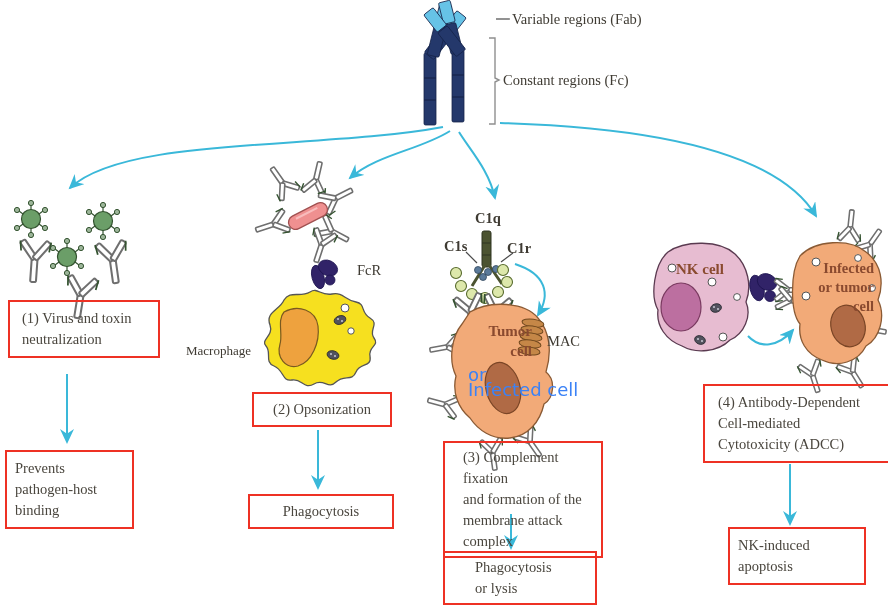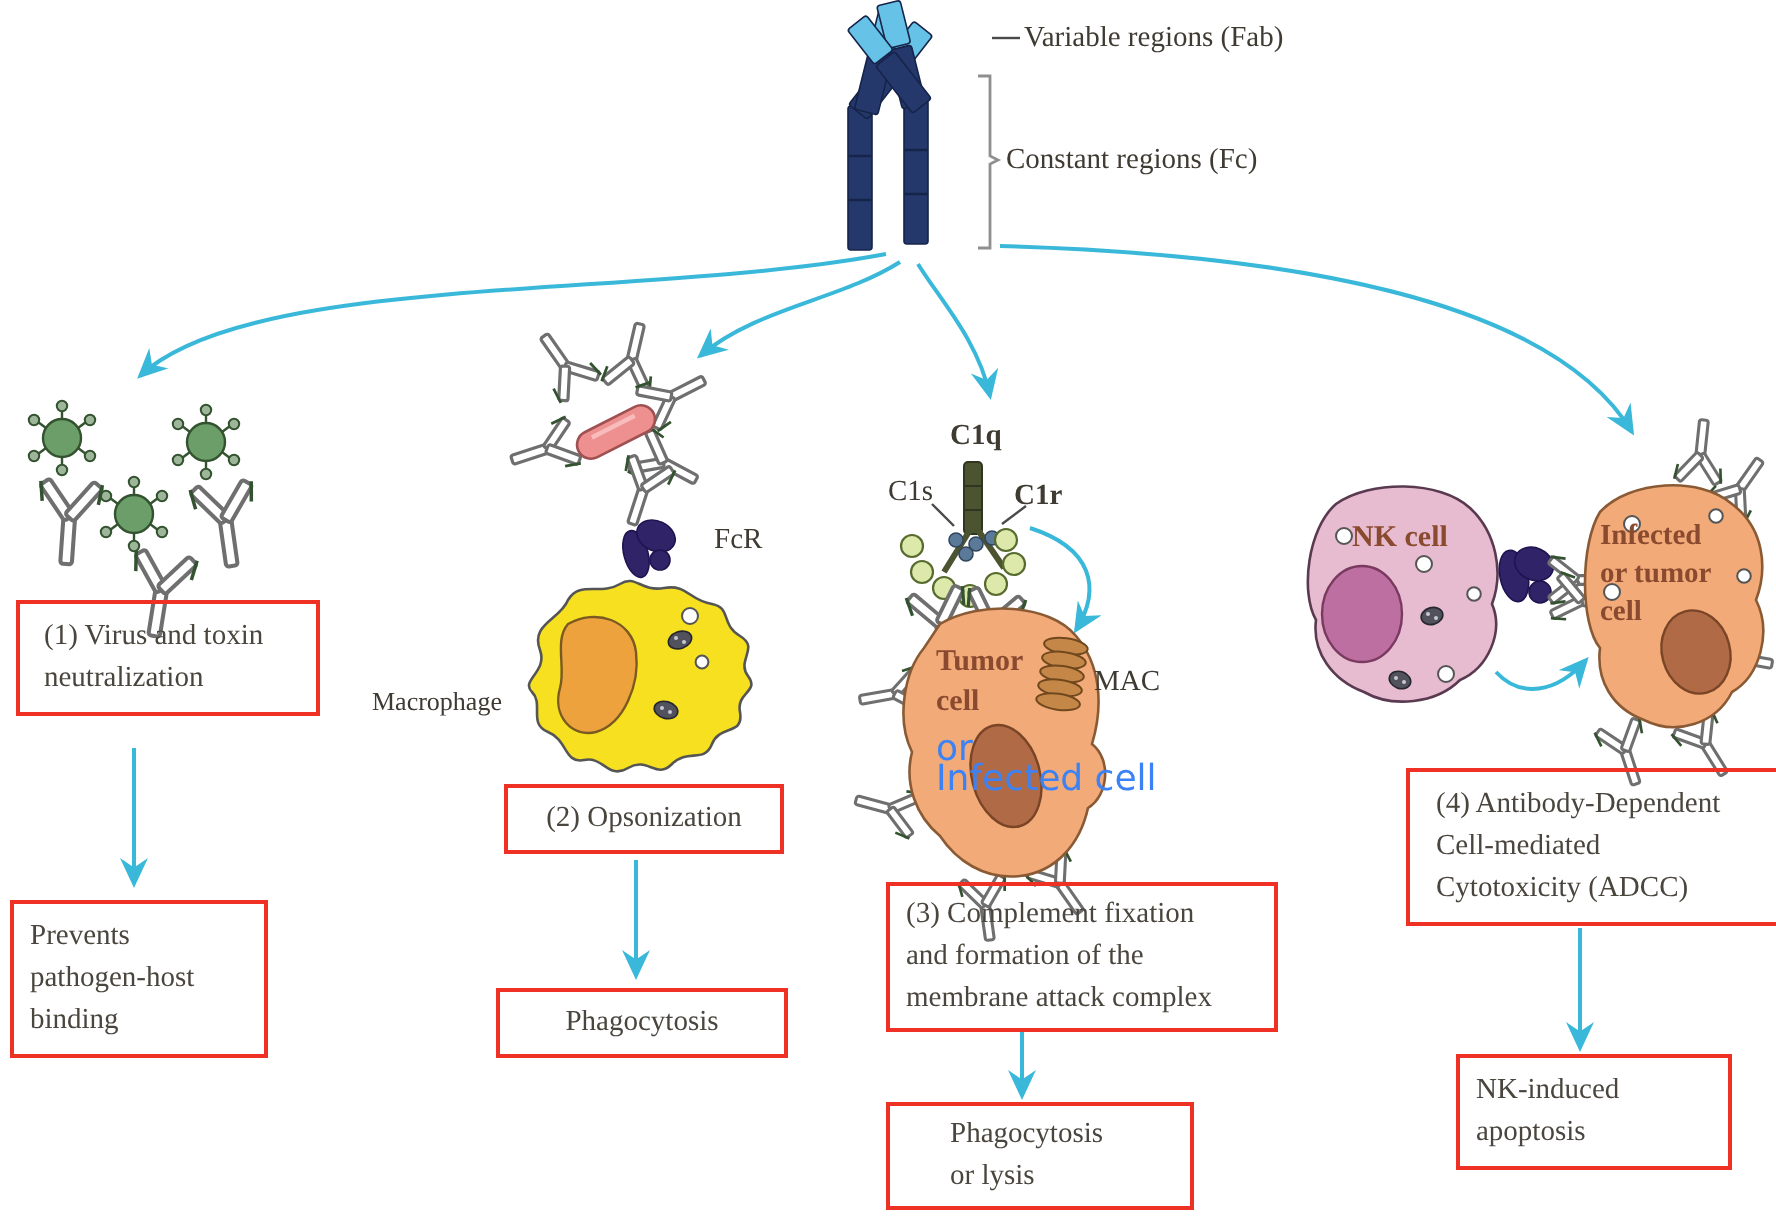--- a/index.html
+++ b/index.html
@@ -1,21 +1,21 @@
 <!DOCTYPE html>
 <html style="--arrow: #3ab8d9; --box-border: #ee3124; --box-text: #4a463e; --label-dark: #3f3b33; --cell-label: #8a4a2f; --navy: #24386b; --navy-dark: #16244a; --light-blue: #66c3e7; --outline-gray: #6f6f6f; --virus-green: #6b9e68; --virus-dark: #33522f; --bacterium-pink: #ef9090; --macrophage-yellow: #f6e01f; --macrophage-nucleus: #eea23e; --receptor-purple: #312368; --cell-orange: #f2aa78; --cell-nucleus: #b06a45; --nk-pink: #e7bcd1; --nk-nucleus: #bc6fa0; --mac-brown: #c58747;"><head>
 <meta charset="utf-8">
 <style>
   html,body{margin:0;padding:0;}
   body{width:888px;height:612px;position:relative;background:#fff;
        font-family:"Liberation Serif", serif;overflow:hidden;}
   #art{position:absolute;left:0;top:0;}
   .lbl{position:absolute;color:var(--label-dark);font-size:14.5px;white-space:nowrap;}
   .cell-lbl{position:absolute;color:var(--cell-label);font-size:15px;line-height:1.3;
-            white-space:pre-line;font-weight:bold;}
+            white-space:pre-line;font-weight:bold;text-align:right;}
   .overlay{position:absolute;font-family:"DejaVu Sans", sans-serif;color:#3b82f6;
            font-size:18px;white-space:nowrap;}
   .rbox{position:absolute;border:2px solid var(--box-border);color:var(--box-text);
         font-size:14.5px;line-height:1.45;padding:6px 8px;white-space:pre-line;
         box-sizing:border-box;background:transparent;}
   
   .navy{fill:var(--navy);stroke:var(--navy-dark);stroke-width:0.8;}
   .lblue{fill:var(--light-blue);stroke:var(--navy-dark);stroke-width:0.8;}
   .arrow{stroke:var(--arrow);stroke-width:2;fill:none;}
   .ahead{fill:var(--arrow);}
@@ -254,21 +254,21 @@
   <path class="arrow" marker-end="url(#arrw)" d="M790,464 L790,524"></path>
 </svg>
 
 <div class="lbl" style="left:512px;top:11px;">Variable regions (Fab)</div>
 <div class="lbl" style="left:503px;top:72px;">Constant regions (Fc)</div>
 
 <div class="lbl" style="left:186px;top:343px;font-size:13px;">Macrophage</div>
 <div class="lbl" style="left:357px;top:262px;">FcR</div>
 
 <div class="lbl" style="left:475px;top:210px;font-weight:bold;">C1q</div>
-<div class="lbl" style="left:444px;top:238px;font-weight:normal;">C1s</div>
+<div class="lbl" style="left:444px;top:238px;font-weight:bold;">C1s</div>
 <div class="lbl" style="left:507px;top:240px;font-weight:bold;">C1r</div>
 <div class="lbl" style="left:547px;top:333px;">MAC</div>
 <div class="cell-lbl" style="left:468px;top:322px;width:64px;">Tumor
 cell</div>
 <div class="overlay" style="left:468px;top:364px;">or</div>
 <div class="overlay" style="left:468px;top:379px;">Infected cell</div>
 
 <div class="cell-lbl" style="left:676px;top:260px;">NK cell</div>
 <div class="cell-lbl" style="left:800px;top:259px;width:74px;font-size:14.5px;">Infected
 or tumor
@@ -276,21 +276,21 @@
 
 <div class="rbox" style="left:8px;top:300px;width:152px;padding-left:12px;">(1) Virus and toxin
 neutralization</div>
 <div class="rbox" style="left:5px;top:450px;width:129px;">Prevents
 pathogen-host
 binding</div>
 
 <div class="rbox" style="left:252px;top:392px;width:140px;text-align:center;padding:5px 0;">(2) Opsonization</div>
 <div class="rbox" style="left:248px;top:494px;width:146px;text-align:center;padding:5px 0;">Phagocytosis</div>
 
-<div class="rbox" style="left:443px;top:441px;width:196px;padding:4px 8px;">(3) Complement fixation
+<div class="rbox" style="left:443px;top:441px;width:160px;padding:4px 18px;">(3) Complement fixation
 and formation of the
 membrane attack complex</div>
 <div class="rbox" style="left:443px;top:551px;width:154px;padding-left:30px;padding-top:4px;padding-bottom:4px;">Phagocytosis
 or lysis</div>
 
 <div class="rbox" style="left:703px;top:384px;width:200px;padding-left:13px;">(4) Antibody-Dependent
 Cell-mediated
 Cytotoxicity (ADCC)</div>
 <div class="rbox" style="left:728px;top:527px;width:138px;">NK-induced
 apoptosis</div>

